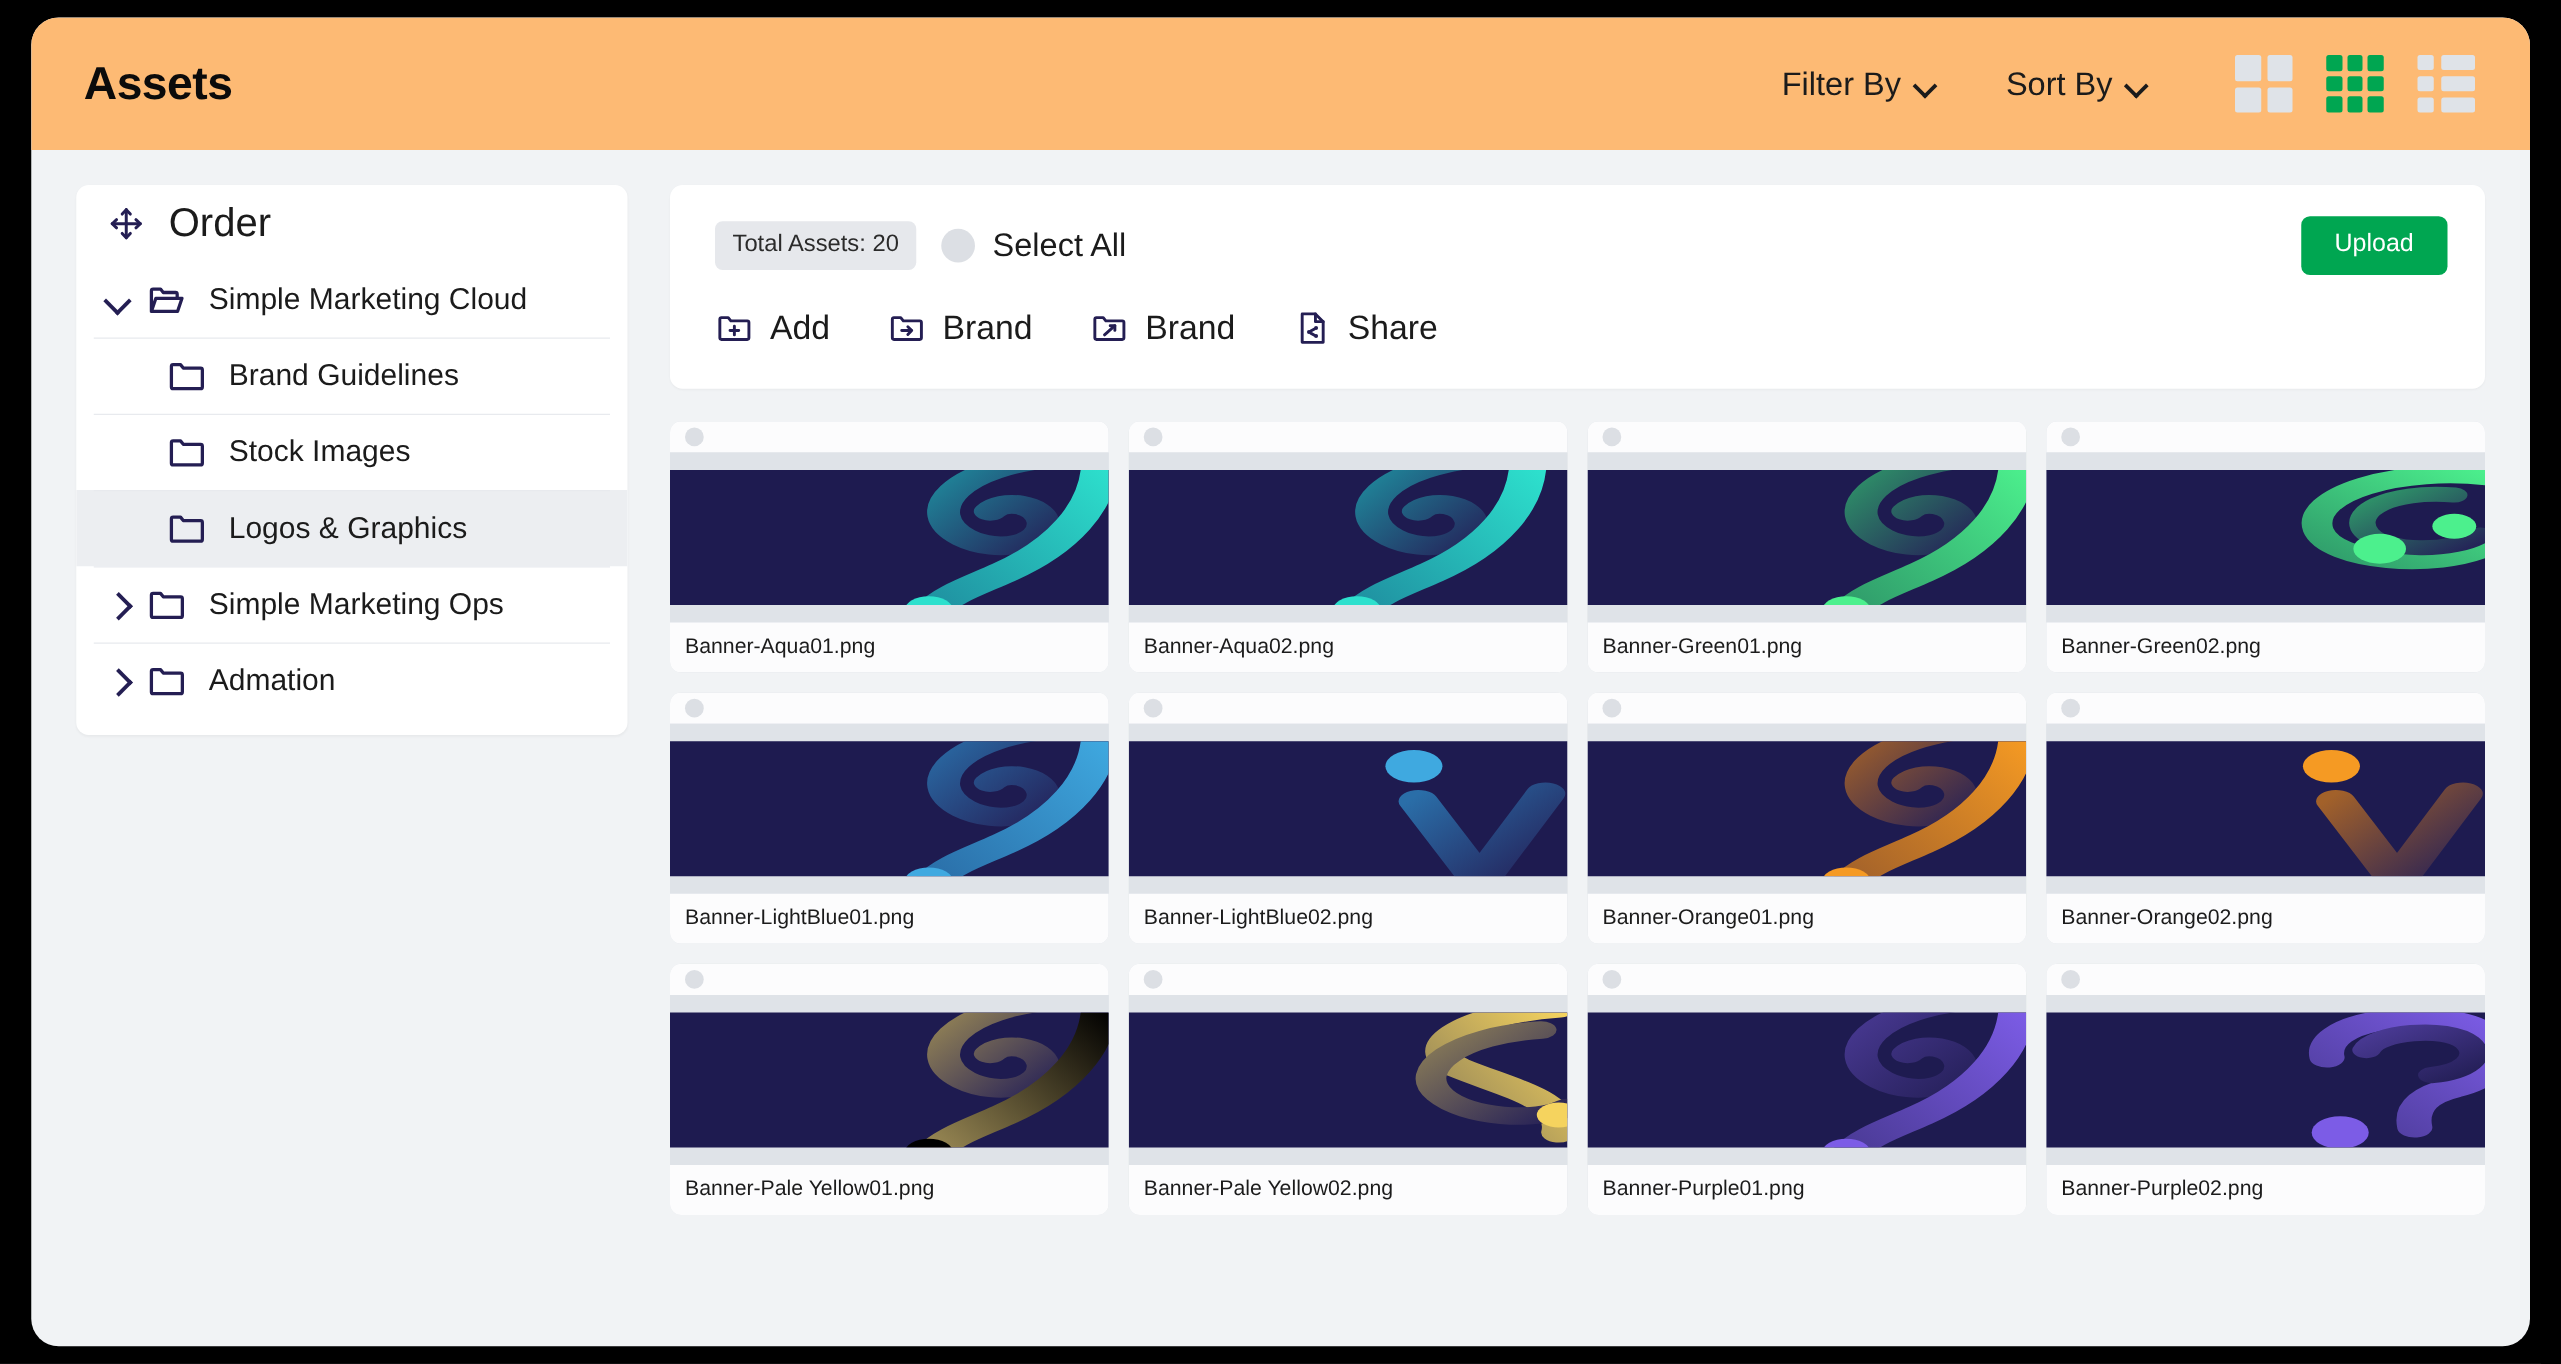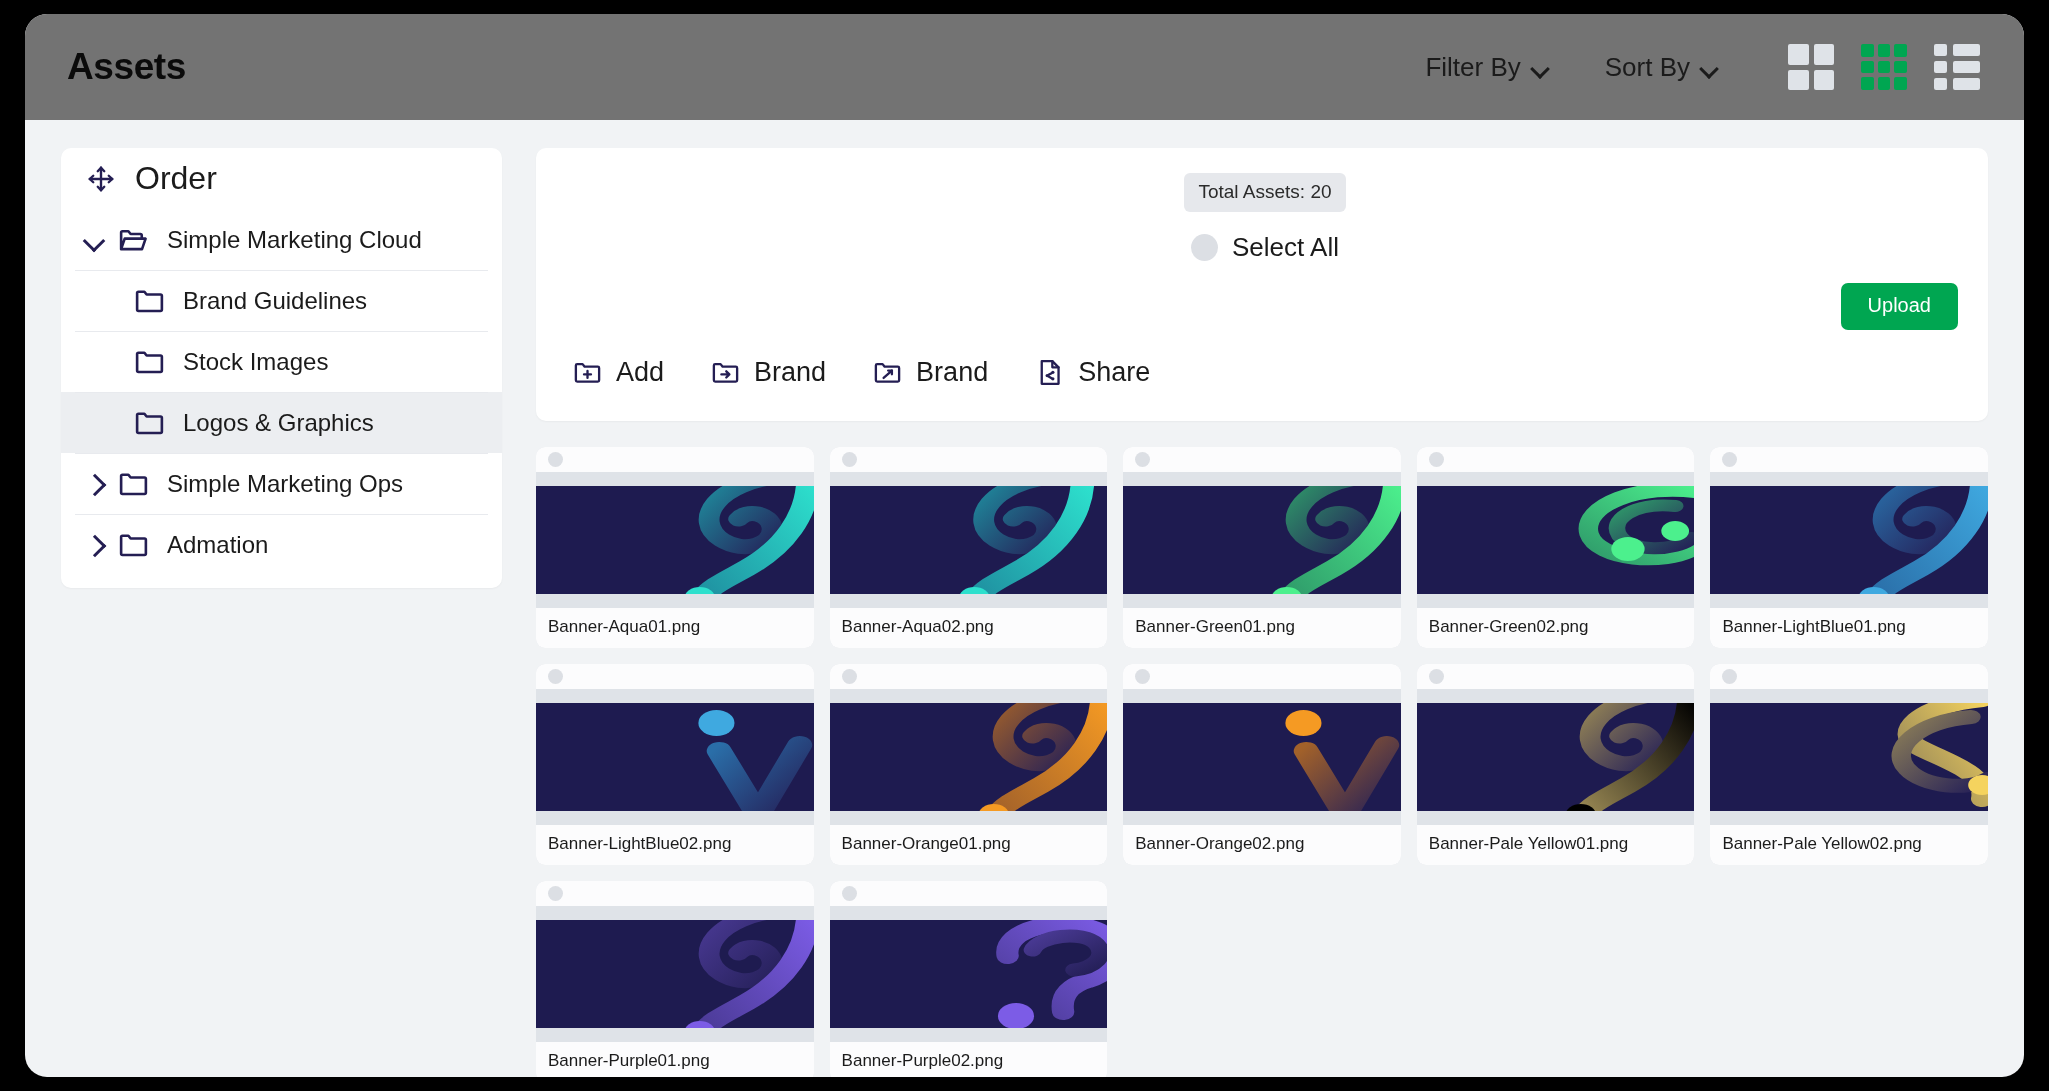--- a/index.html
+++ b/index.html
@@ -22,21 +22,21 @@
     border-radius: 22px;
     overflow: hidden;
     display: flex;
     flex-direction: column;
   }
 
   
   .app-header {
     height: 106px;
     min-height: 106px;
-    background: #737373;
+    background: #fdba74;
     display: flex;
     align-items: center;
     padding: 0 44px 0 42px;
     box-sizing: border-box;
   }
   .page-title {
     font-size: 37px;
     font-weight: bold;
     color: #0b0b0b;
     letter-spacing: -0.4px;
@@ -187,21 +187,20 @@
     background: #ffffff;
     border-radius: 10px;
     padding: 25px 30px 26px 36px;
     box-sizing: border-box;
     box-shadow: 0 1px 2px rgba(0,0,0,0.04);
   }
   .tb-row1 {
     display: flex;
     align-items: center;
     gap: 20px;
-    flex-direction: column;
   }
   .total-badge {
     background: #e6e8ec;
     color: #2b2b2b;
     font-size: 19px;
     border-radius: 6px;
     padding: 8px 14px 9px 14px;
     white-space: nowrap;
   }
   .select-all-wrap {
@@ -243,21 +242,21 @@
   .tb-action span {
     font-size: 27px;
     color: #1b1b1b;
     white-space: nowrap;
   }
 
   
   .asset-grid {
     margin-top: 26px;
     display: grid;
-    grid-template-columns: repeat(5, 1fr);
+    grid-template-columns: repeat(4, 1fr);
     column-gap: 16px;
     row-gap: 16px;
   }
   .asset-card {
     border-radius: 9px;
     overflow: hidden;
     cursor: pointer;
     background: #dfe3e8;
   }
   .card-top {

